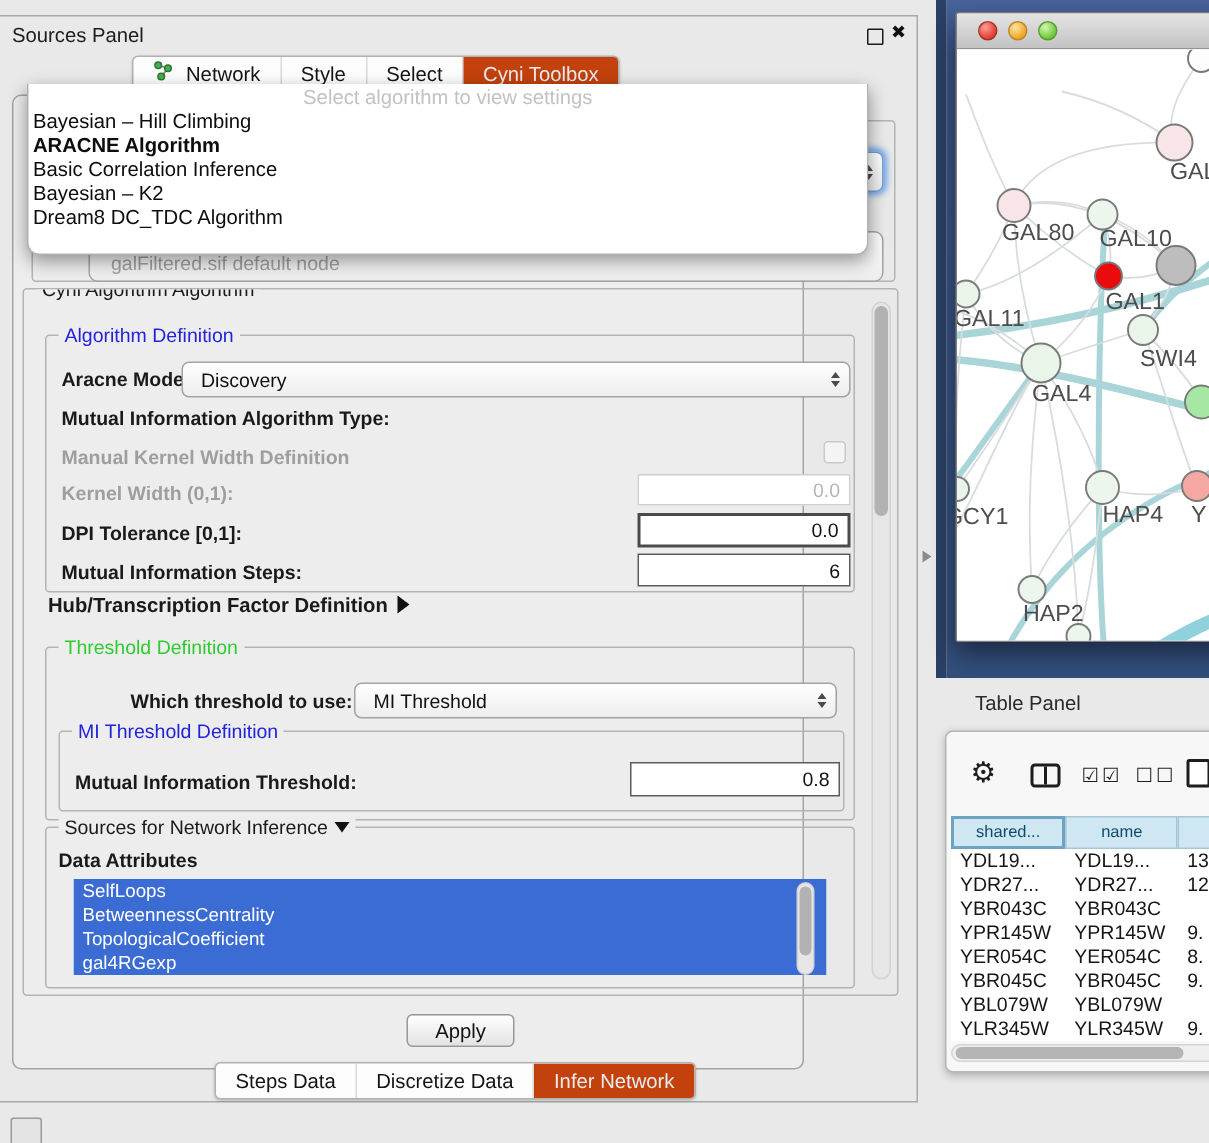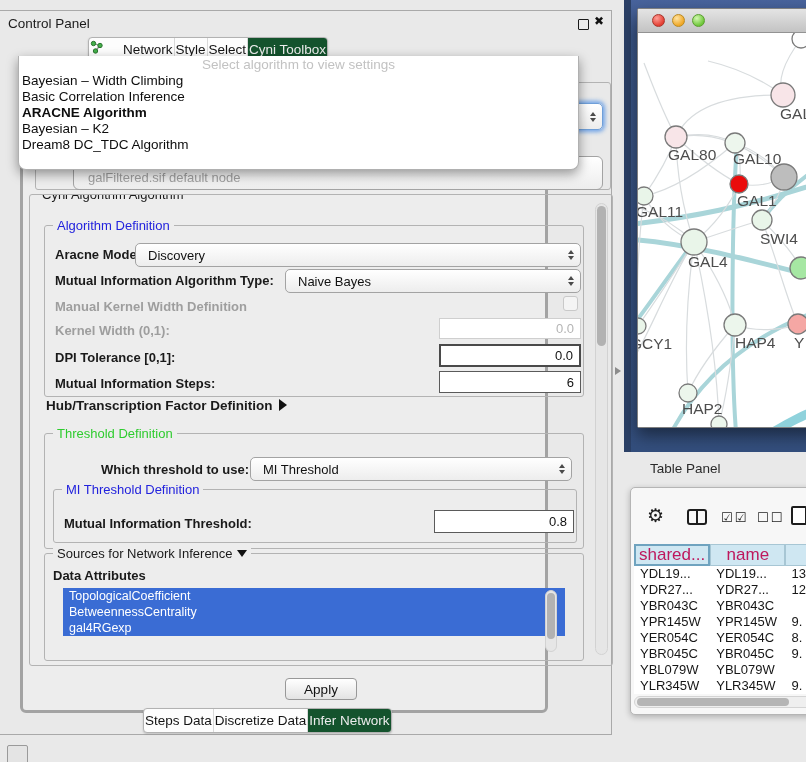--- a/index.html
+++ b/index.html
@@ -5,24 +5,24 @@
   html,body{margin:0;padding:0}
   body{width:806px;height:762px;overflow:hidden;position:relative;background:#e9e9e9;
        font-family:"Liberation Sans",sans-serif;-webkit-font-smoothing:antialiased}
   .abs{position:absolute}
   
   #cp{left:0;top:10px;width:612px;height:725px;background:#e9e9e9;border:1px solid #a9a9a9;border-left:none;box-sizing:border-box}
   .cp-title{left:8px;top:5px;font-size:13.5px;color:#1c1c1c}
   .float-ic{left:578px;top:8px;width:9px;height:9px;border:1.5px solid #1a1a1a;border-radius:1px}
   .close-ic{left:594px;top:3px;font-size:12px;font-weight:bold;color:#111;font-family:"DejaVu Sans",sans-serif}
   .tabstrip{display:flex;background:#fdfdfd;border:1px solid #b2b2b2;border-radius:4px;height:23px;overflow:hidden;box-shadow:0 1px 2px rgba(0,0,0,.18)}
-  .tab{padding:0 1px;font-size:13.5px;line-height:23px;color:#141414;border-right:1px solid #d9d9d9;display:flex;align-items:flex-start;gap:20px;white-space:nowrap}
+  .tab{padding:0 13px;font-size:13.5px;line-height:23px;color:#141414;border-right:1px solid #d9d9d9;display:flex;align-items:flex-start;gap:9px;white-space:nowrap}
   .tab:last-child{border-right:none}
-  .tab.sel{background:#14532d;color:#ececec;border-right-color:#8d8d8d}
-  #panel{left:20px;top:52px;width:528px;height:650px;background:#ededed;border:3px solid #a3a3a3;border-radius:6px;box-sizing:border-box}
+  .tab.sel{background:#c2410c;color:#ececec;border-right-color:#8d8d8d}
+  #panel{left:8px;top:52px;width:528px;height:650px;background:#ededed;border:1px solid #a3a3a3;border-radius:6px;box-sizing:border-box}
   
   .grp{border:1px solid #b3b3b3;border-radius:3px;box-sizing:border-box}
   .legend{position:absolute;top:-8px;left:8px;background:#ededed;padding:0 4px;font-size:13px;color:#1a1a1a;white-space:nowrap}
   .legend.blue{color:#2222dd}
   .legend.green{color:#2fcc2f}
   .lbl{position:absolute;font-size:13px;font-weight:bold;color:#1a1a1a;white-space:nowrap}
   .lbl.dis{color:#9e9e9e}
   .combo{position:absolute;background:linear-gradient(#ffffff,#ededed);border:1px solid #a3a3a3;border-radius:5px;box-sizing:border-box;font-size:13px;color:#111;display:flex;align-items:center;padding-left:12px}
   .stepper{position:absolute;right:6px;top:50%;transform:translateY(-50%);display:flex;flex-direction:column;gap:2px}
   .stepper i{display:block;width:0;height:0;border-left:3.5px solid transparent;border-right:3.5px solid transparent}
@@ -46,40 +46,40 @@
   .tl.yel{left:34px;background:radial-gradient(circle at 35% 30%,#ffe3a0,#efa727 70%);border:1px solid #bb8a20}
   .tl.grn{left:54px;background:radial-gradient(circle at 35% 30%,#d2f8b0,#6fc73b 70%);border:1px solid #5a9e2f}
   .nw-canvas{position:absolute;left:0;top:24px;right:0;bottom:0;background:#fff;overflow:hidden}
   #tp-label{left:650px;top:461px;font-size:13.5px;color:#2a2a2a}
   #tablecard{left:630px;top:487px;width:220px;height:228px;background:#f7f7f7;border:1px solid #b5b5b5;border-radius:5px;box-shadow:0 2px 6px rgba(0,0,0,.25);box-sizing:border-box}
   .tb-ic{position:absolute;color:#1d1d1d;font-family:"DejaVu Sans",sans-serif}
   .cols-ic{position:absolute;width:20px;height:16px;border:2px solid #1d1d1d;border-radius:3px;box-sizing:border-box}
   .cols-ic:after{content:"";position:absolute;left:7px;top:0;bottom:0;width:2px;background:#1d1d1d}
   .file-ic{position:absolute;width:16px;height:19px;border:2px solid #1d1d1d;border-radius:2px;box-sizing:border-box;background:#fff}
   .tp-header{position:absolute;left:3px;top:56px;right:0;height:22px;display:flex}
-  .th{box-sizing:border-box;background:#cfe7f2;border:1px solid #a7c6d4;font-size:17px;color:#be185d;display:flex;align-items:center;justify-content:center;overflow:hidden;white-space:nowrap}
+  .th{box-sizing:border-box;background:#cfe7f2;border:1px solid #a7c6d4;font-size:11px;color:#0c4a6e;display:flex;align-items:center;justify-content:center;overflow:hidden;white-space:nowrap}
   .th.selcol{border:2px solid #6fa3bf}
   .tp-rows{position:absolute;left:3px;top:78px;right:0;height:128px;overflow:hidden;background:#fff}
   .tr{display:flex;height:16px;line-height:16px;font-size:13px;color:#161616;white-space:nowrap}
   .td{overflow:hidden;padding-left:6px;box-sizing:border-box}
   .hscroll{position:absolute;left:3px;top:208px;width:190px;height:12px;background:#efefef;border:1px solid #d4d4d4;border-radius:6px;box-sizing:border-box}
   .hthumb{position:absolute;left:2px;top:1px;width:152px;height:8px;background:#b5b5b5;border-radius:4px}
   
   #dropdown{left:18px;top:55px;width:561px;height:114px;background:#fff;border:1px solid #b0b0b0;border-top:none;border-radius:0 0 8px 8px;box-shadow:0 4px 12px rgba(0,0,0,.4);z-index:30;box-sizing:border-box;overflow:hidden}
   .dd-prompt{height:17px;line-height:17px;text-align:center;color:#c2c2c2;font-size:13.5px}
   .dd-item{height:16px;line-height:16px;padding-left:3px;font-size:13.5px;color:#0d0d0d}
   .dd-item.bold{font-weight:bold}
   .mini-sq{left:7px;top:745px;width:19px;height:18px;border:1px solid #9a9a9a;background:#e4e4e4;border-radius:2px}
   .div-arrow{left:615px;top:367px;width:0;height:0;border-top:4px solid transparent;border-bottom:4px solid transparent;border-left:6px solid #8c8c8c}
 </style>
 </head>
 <body>
 
 <div class="abs" id="cp">
-  <div class="abs cp-title">Control Panel</div>
+  <div class="abs cp-title">Sources Panel</div>
   <div class="abs float-ic"></div>
   <div class="abs close-ic">✖</div>
 
   <div class="abs" id="panel">
 
     <div class="abs grp" style="left:12px;top:16px;width:576px;height:108px"></div>
 
     <div class="combo" style="left:22px;top:37px;width:558px;height:27px;box-shadow:0 0 4px 2px rgba(90,150,230,.85);border-color:#6f9fd8">
       <span class="stepper">
           <i class="up"></i>
@@ -104,27 +104,20 @@
         <span class="lbl" style="left:10px;top:21px">Aracne Mode:</span>
         <div class="combo" style="left:90px;top:17px;width:446px;height:24px">
           <span>Discovery</span>
           <span class="stepper">
               <i class="up"></i>
               <i class="dn"></i>
             </span>
         </div>
 
         <span class="lbl" style="left:10px;top:47px">Mutual Information Algorithm Type:</span>
-        <div class="combo" style="left:240px;top:43px;width:296px;height:24px">
-          <span>Naive Bayes</span>
-          <span class="stepper">
-              <i class="up"></i>
-              <i class="dn"></i>
-            </span>
-        </div>
 
         <span class="lbl dis" style="left:10px;top:73px">Manual Kernel Width Definition</span>
         <span class="chk" style="left:518px;top:70px"></span>
 
         <span class="lbl dis" style="left:10px;top:97px">Kernel Width (0,1):</span>
         <div class="fld" style="left:394px;top:92px;width:142px;height:21px;border:1px solid #cfcfcf;color:#b5b5b5">0.0</div>
 
         <span class="lbl" style="left:10px;top:124px">DPI Tolerance [0,1]:</span>
         <div class="fld" style="left:394px;top:118px;width:142px;height:23px;border:2px solid #4a4a4a;color:#111">0.0</div>
 
@@ -152,22 +145,23 @@
           <span class="legend blue">MI Threshold Definition</span>
           <span class="lbl" style="left:10px;top:26px">Mutual Information Threshold:</span>
           <div class="fld" style="left:380px;top:20px;width:140px;height:23px;border:1.5px solid #5a5a5a;color:#111">0.8</div>
         </div>
       </div>
 
       <div class="abs grp" style="left:14px;top:358px;width:540px;height:108px">
         <span class="legend"><span>Sources for Network Inference</span><span class="tri-d" style="border-top-width:7px;border-left-width:5.5px;border-right-width:5.5px"></span></span>
         <span class="lbl" style="left:8px;top:14px">Data Attributes</span>
         <div class="attr-list" id="attr-list" style="left:18px;top:34px;width:502px;height:66px">
+            <div class="attr-item">SelfLoops</div>
+            <div class="attr-item">BetweennessCentrality</div>
             <div class="attr-item">TopologicalCoefficient</div>
-            <div class="attr-item">BetweennessCentrality</div>
             <div class="attr-item">gal4RGexp</div>
           </div>
         <div class="vscroll" style="left:500px;top:36px;height:62px;width:12px">
           <div class="vthumb" style="top:2px;height:46px;width:8px"></div>
         </div>
       </div>
     </div>
 
     <div class="btn" style="left:262px;top:612px;width:72px;height:22px">Apply</div>
   </div>
@@ -201,23 +195,23 @@
         <span>Discretize Data</span>
       </div>
       <div class="tab sel">
         <span>Infer Network</span>
       </div>
     </div>
 
   <div class="abs" id="dropdown" style="left:18px;top:45px">
     <div class="dd-prompt">Select algorithm to view settings</div>
     <div id="dd-items">
-        <div class="dd-item">Bayesian – Width Climbing</div>
+        <div class="dd-item">Bayesian – Hill Climbing</div>
+        <div class="dd-item bold">ARACNE Algorithm</div>
         <div class="dd-item">Basic Correlation Inference</div>
-        <div class="dd-item bold">ARACNE Algorithm</div>
         <div class="dd-item">Bayesian – K2</div>
         <div class="dd-item">Dream8 DC_TDC Algorithm</div>
       </div>
   </div>
 </div>
 
 <div class="abs div-arrow"></div>
 
 <div class="abs mini-sq"></div>
 

